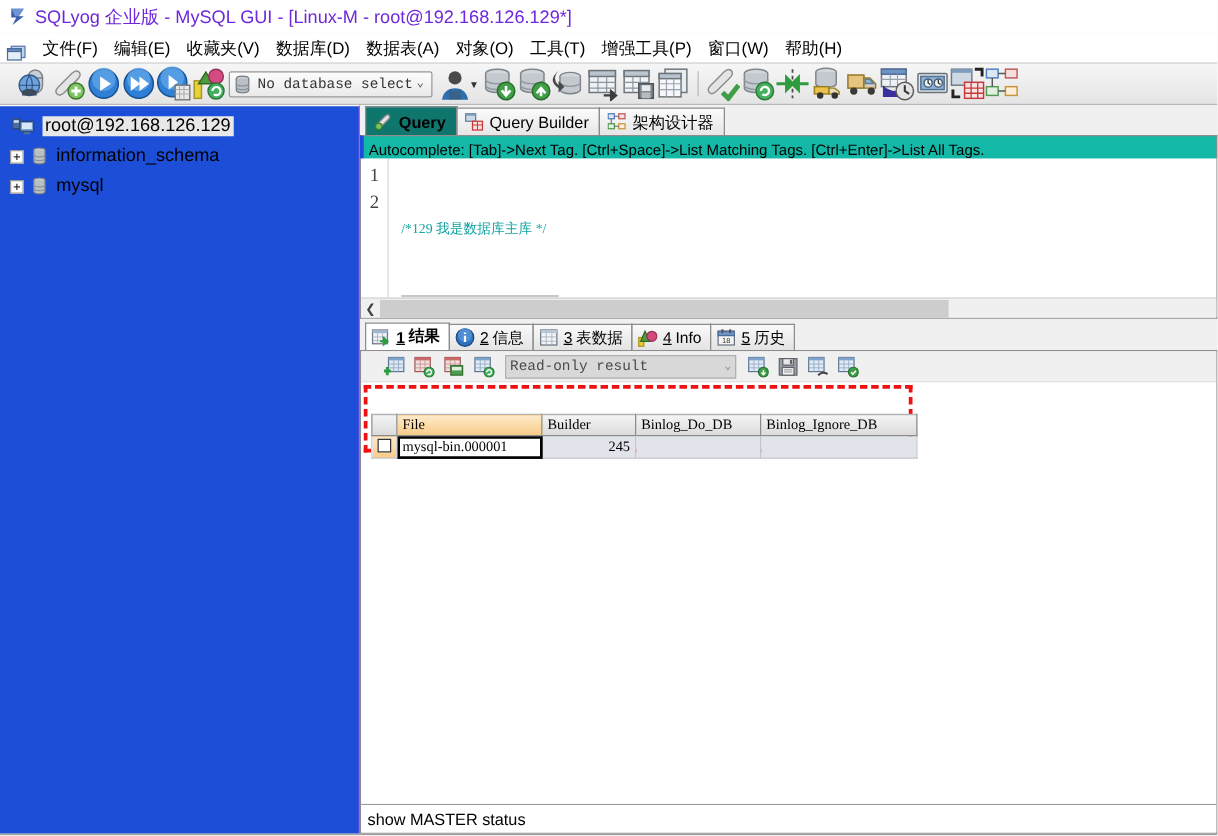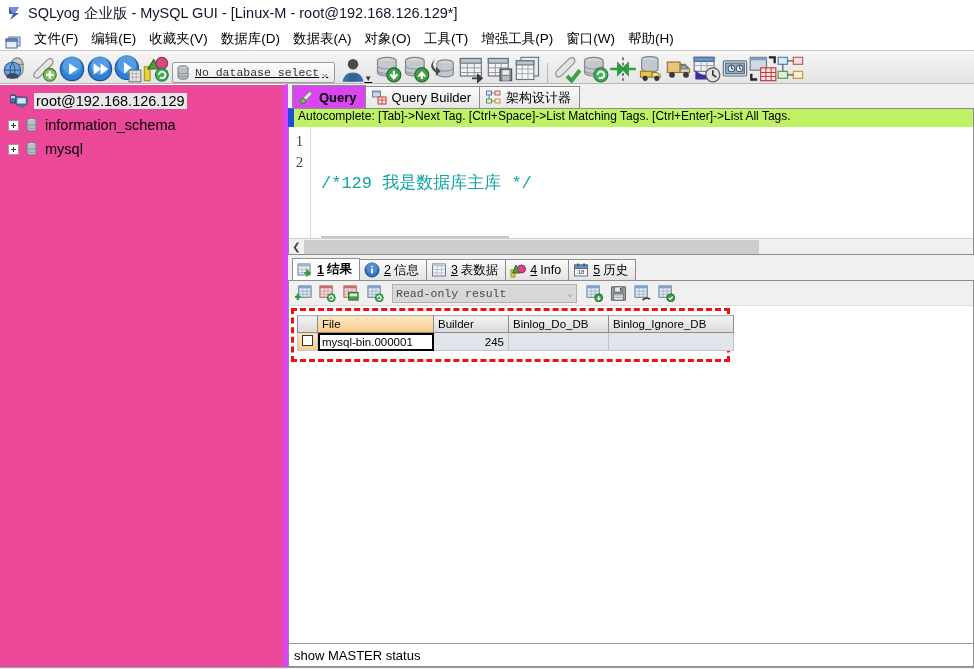--- a/index.html
+++ b/index.html
@@ -27,21 +27,21 @@
     padding-left: 6px;
     flex: 0 0 26px;
   }
   .titlebar .tb-icon {
     width: 17px; height: 17px;
     margin-right: 5px;
     position: relative;
   }
   .title-text {
     font-size: 14.5px;
-    color: #0f172a;
+    color: #6d28d9;
     white-space: nowrap;
     letter-spacing: 0px;
   }
 
   
   .menubar {
     height: 25px;
     background: #ffffff;
     display: flex;
     align-items: flex-end;
@@ -61,24 +61,23 @@
     white-space: nowrap;
     cursor: default;
   }
 
   
   .toolbar {
     height: 33px;
     background: linear-gradient(to bottom,#f6f6f6 0%,#ededed 50%,#e4e4e4 100%);
     border-bottom: 1px solid #b8b8b8;
     display: flex;
-    align-items: flex-end;
-    padding: 0 2px;
+    align-items: center;
+    padding: 0 13px;
     flex: 0 0 33px;
-    text-decoration: underline;
   }
   .tbtn {
     width: 28px; height: 28px;
     display: flex; align-items: center; justify-content: center;
     position: relative;
     cursor: default;
   }
   .tsep {
     width: 1px; height: 20px;
     background: #b9b9b9;
@@ -110,22 +109,22 @@
   .body {
     flex: 1 1 auto;
     display: flex;
     min-height: 0;
     background: #f0f0f0;
   }
 
   
   .sidebar {
     width: 288px;
-    background: #ec4899;
-    border-right: 5px solid #d946ef;
+    background: #1d4ed8;
+    border-right: 1px solid #d946ef;
     border-top: 1px solid #ffffff;
     padding: 4px 0 12px 4px;
     flex: 0 0 288px;
     overflow: hidden;
   }
   .tree-row {
     display: flex;
     align-items: center;
     height: 24px;
     padding-left: 4px;
@@ -187,34 +186,34 @@
     border: 1px solid #8d8d8d;
     border-bottom: none;
     background: linear-gradient(to bottom,#fbfbfb,#e6e6e6);
     font-size: 13px;
     color: #000;
     margin-right: -1px;
     cursor: default;
     white-space: nowrap;
   }
   .etab.active {
-    background: #d946ef;
+    background: #0f766e;
     font-weight: bold;
     height: 23px;
   }
   .etab .tabico { width: 15px; height: 15px; margin-right: 5px; position: relative; flex:0 0 15px;}
 
   .autocomplete-bar {
     height: 19px;
-    background: #bef264;
+    background: #14b8a6;
     border-top: 1px solid #8d8d8d;
-    border-left: 6px solid #1d4ed8;
+    border-left: 3px solid #1d4ed8;
     border-right: 1px solid #8d8d8d;
     display: flex;
-    align-items: flex-start;
+    align-items: flex-end;
     padding-left: 4px;
     font-size: 12px;
     color: #000;
     flex: 0 0 19px;
     white-space: nowrap;
   }
 
   .editor-wrap {
     flex: 0 0 128px;
     display: flex;
@@ -239,22 +238,22 @@
     padding-top: 4px;
     text-align: center;
     font-family: "Liberation Serif", serif;
     font-size: 15px;
     color: #444;
     line-height: 21px;
   }
   .code {
     flex: 1 1 auto;
     padding-top: 4px;
-    font-family: Liberation Mono, monospace;
-    font-size: 17px;
+    font-family: Liberation Serif, serif;
+    font-size: 11px;
     line-height: 21px;
     white-space: pre;
     overflow: hidden;
     padding-left: 10px;
   }
   .code .comment { color: #12a3a3; }
   .code .kw { color: #5b57c8; }
   .code .selline {
     background: #c8c8c8;
     display: inline-block;
@@ -320,21 +319,21 @@
     display: flex;
     flex-direction: column;
     min-height: 0;
     position: relative;
   }
   .gridtoolbar {
     height: 25px;
     flex: 0 0 25px;
     display: flex;
     align-items: center;
-    padding: 0 2px;
+    padding: 0 14px;
     background: #f0f0f0;
     border-bottom: 1px solid #dcdcdc;
   }
   .gbtn {
     width: 24px; height: 22px;
     display: flex; align-items: center; justify-content: center;
     position: relative; cursor: default;
   }
   .ro-select {
     height: 19px;
@@ -358,23 +357,23 @@
   }
   .redbox {
     position: absolute;
     left: 2px; top: 2px;
     width: 439px; height: 54px;
     border: 3px dashed #ee1111;
     pointer-events: none;
   }
   .grid {
     position: absolute;
-    left: 8px; top: 9px;
+    left: 8px; top: 25px;
     border-collapse: collapse;
-    font-family: Liberation Sans, sans-serif;
+    font-family: Liberation Serif, serif;
     font-size: 11.5px;
     table-layout: fixed;
   }
   .grid th {
     background: linear-gradient(to bottom,#f4f4f4,#dadada);
     border: 1px solid #8c8c8c;
     border-top: 1px solid #b4b4b4;
     font-weight: normal;
     text-align: left;
     padding: 2px 4px;

